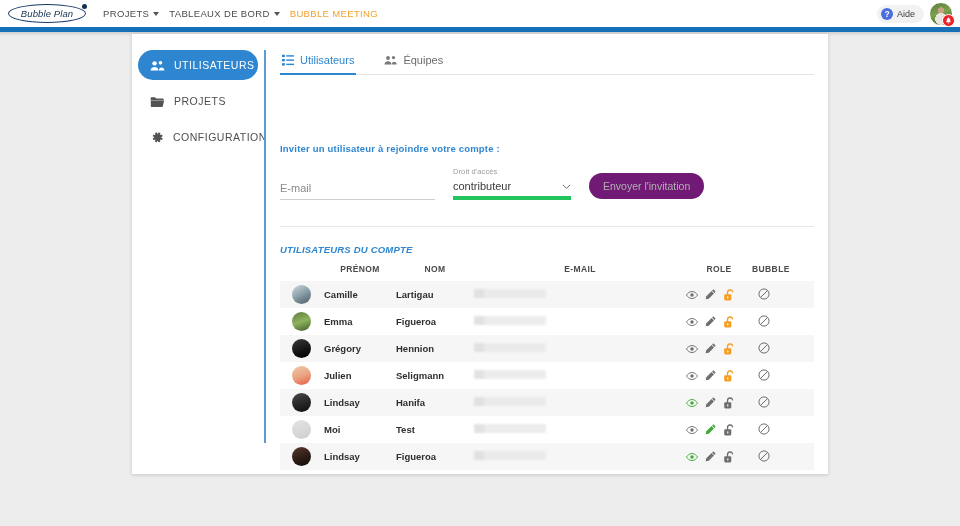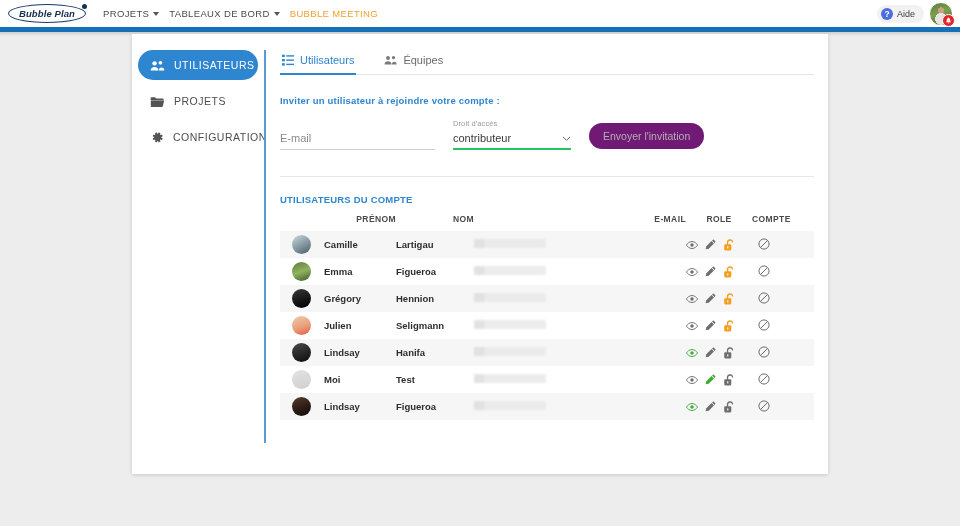--- a/index.html
+++ b/index.html
@@ -16,21 +16,21 @@
     background: #ffffff;
     display: flex; align-items: center;
   }
   #brand {
     margin-left: 8px; width: 78px; height: 19px;
     border: 1.6px solid #1b3a6b; border-radius: 50%;
     display: flex; align-items: center; justify-content: center;
     position: relative; background: #fff;
   }
   #brand .brand-text {
-    font-size: 9.5px; font-weight: bold; color: #16304f;
+    font-size: 9.5px; font-weight: normal; color: #16304f;
     font-style: italic; letter-spacing: .1px; white-space: nowrap;
   }
   #brand .brand-dot {
     position: absolute; right: -2px; top: -1px;
     width: 5px; height: 5px; border-radius: 50%; background: #16304f;
   }
   .nav-item {
     font-size: 9.5px; color: #4a4a4a; letter-spacing: .35px;
     display: flex; align-items: center; gap: 4px;
     padding: 0 5px; height: 27px; cursor: pointer; white-space: nowrap;
@@ -117,59 +117,59 @@
   }
   .tab.active { color: #2e86d0; }
   .tab.active::after {
     content: ""; position: absolute; left: 0; right: 0; bottom: -1px;
     height: 2px; background: #2e86d0;
   }
 
   
   #invite { padding-top: 20px; }
   #invite-title {
-    font-size: 9.5px; color: #2e86d0; font-weight: bold; letter-spacing: .2px;
+    font-size: 9.5px; color: #2e86d0; font-weight: bold; letter-spacing: .2px; margin-top: 48px;
   }
   #invite-row { display: flex; align-items: flex-end; gap: 18px; margin-top: 13px; }
   .field { position: relative; }
   .field-label {
     font-size: 7.5px; color: #9b9b9b; margin-bottom: 2px; letter-spacing: .1px;
   }
   .underline-input {
     width: 155px; border: none; border-bottom: 1px solid #cfcfcf;
     font-size: 11px; color: #3a3a3a; padding: 3px 0 5px 0;
     background: transparent; outline: none;
     font-family: "Liberation Sans", sans-serif;
   }
   .underline-input::placeholder { color: #8a8a8a; }
   #access-select {
-    width: 118px; border-bottom: 2px solid #22c55e;
+    width: 118px; border-bottom: 4px solid #22c55e;
     display: flex; align-items: center; justify-content: space-between;
     padding: 2px 0 4px 0; cursor: pointer;
   }
   #access-value { font-size: 11px; color: #3a3a3a; }
   #send-btn {
     border: none; background: #701a75; color: #b0b0b0;
     border-radius: 15px; height: 26px; padding: 0 14px;
     font-size: 10.5px; cursor: default; margin-bottom: 1px;
     font-family: "Liberation Sans", sans-serif;
   }
   #section-divider {
     margin-top: 26px; height: 1px; background: #e8e8e8; width: 100%;
   }
 
   
   #table-title {
     font-size: 9.5px; color: #2e86d0; font-weight: bold;
-    letter-spacing: .2px; margin-top: 17px;
+    letter-spacing: .2px; margin-top: 17px; font-style: italic;
   }
   table { border-collapse: collapse; width: 100%; margin-top: 9px; }
   thead th {
     font-size: 8.5px; color: #4a4a4a; font-weight: bold;
-    letter-spacing: .4px; text-align: right; padding-bottom: 7px;
+    letter-spacing: .4px; text-align: center; padding-bottom: 7px;
   }
   .col-avatar { width: 44px; }
   .col-prenom { width: 72px; }
   .col-nom    { width: 78px; }
   .col-email  { }
   .col-role   { width: 66px; text-align: center; }
   .col-retirer{ width: 62px; text-align: left; }
   tbody tr { height: 27px; }
   tbody tr:nth-child(odd)  { background: #f6f6f6; }
   tbody tr:nth-child(even) { background: #ffffff; }
@@ -310,21 +310,21 @@
     <div id="table-title">UTILISATEURS DU COMPTE</div>
 
     <table>
       <thead>
         <tr>
           <th class="col-avatar"></th>
           <th class="col-prenom">PRÉNOM</th>
           <th class="col-nom">NOM</th>
           <th class="col-email">E-MAIL</th>
           <th class="col-role">ROLE</th>
-          <th class="col-retirer">COMPTE</th>
+          <th class="col-retirer">BUBBLE</th>
         </tr>
       </thead>
       <tbody id="table-body">
           <tr>
             <td class="avatar-cell">
               <span class="row-avatar" style="background: linear-gradient(150deg, rgb(207, 216, 220), rgb(143, 163, 173) 45%, rgb(74, 91, 99));"></span>
             </td>
             <td>Camille</td>
             <td>Lartigau</td>
             <td title="…@gmail.com"><span class="email-blur"></span></td>

